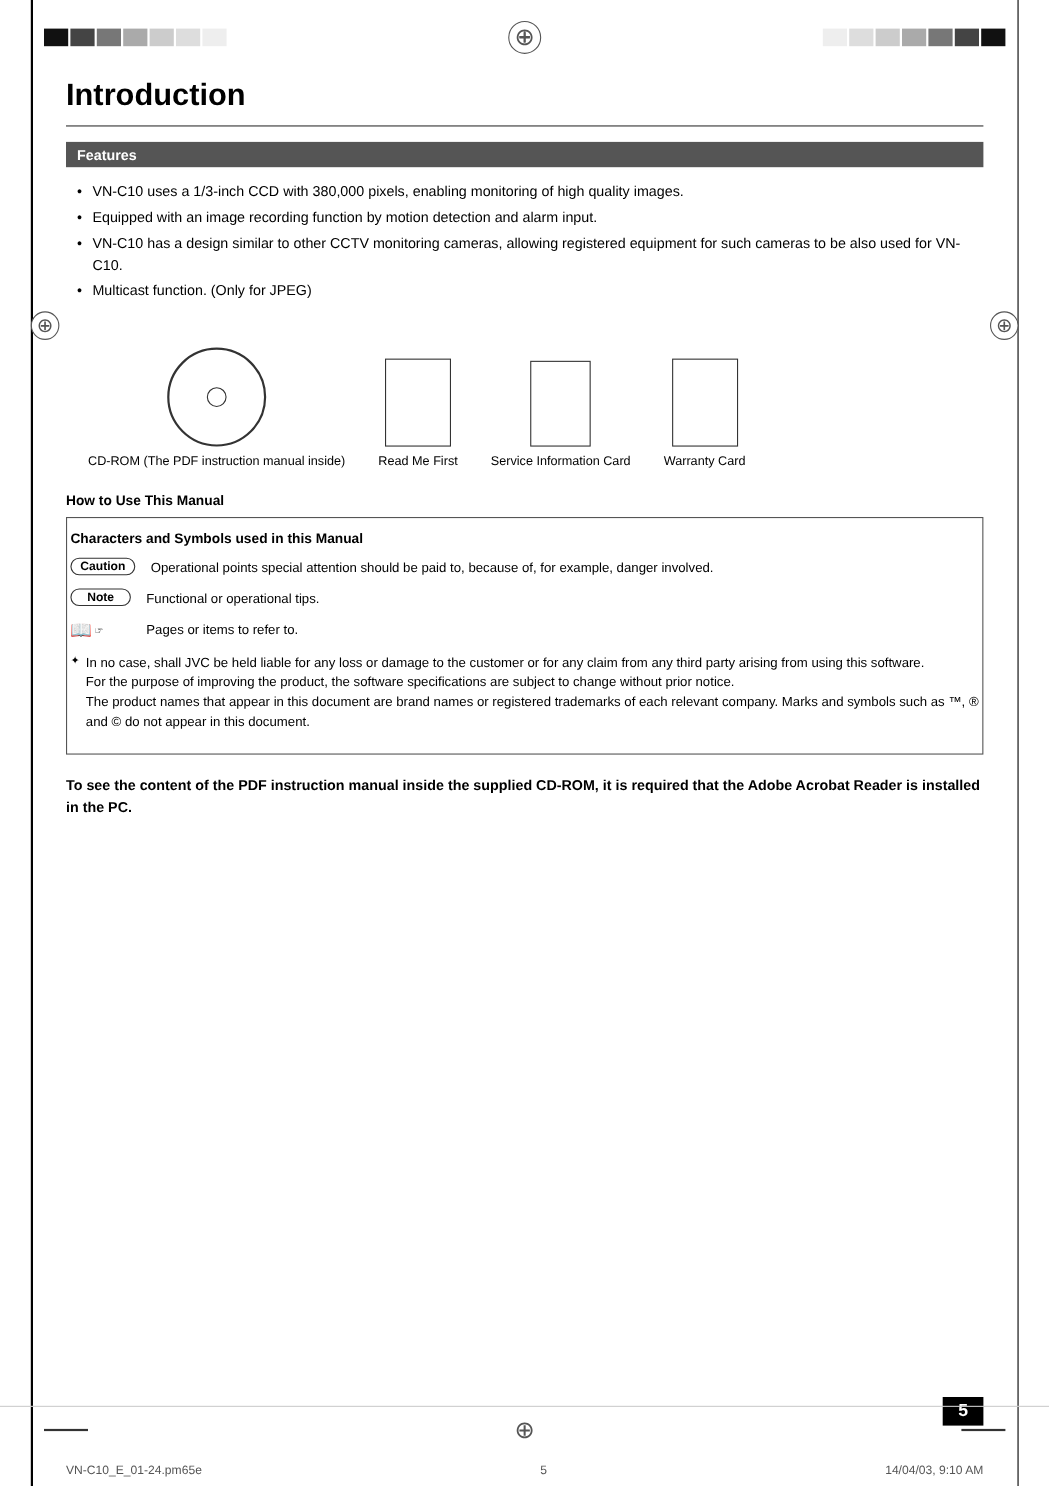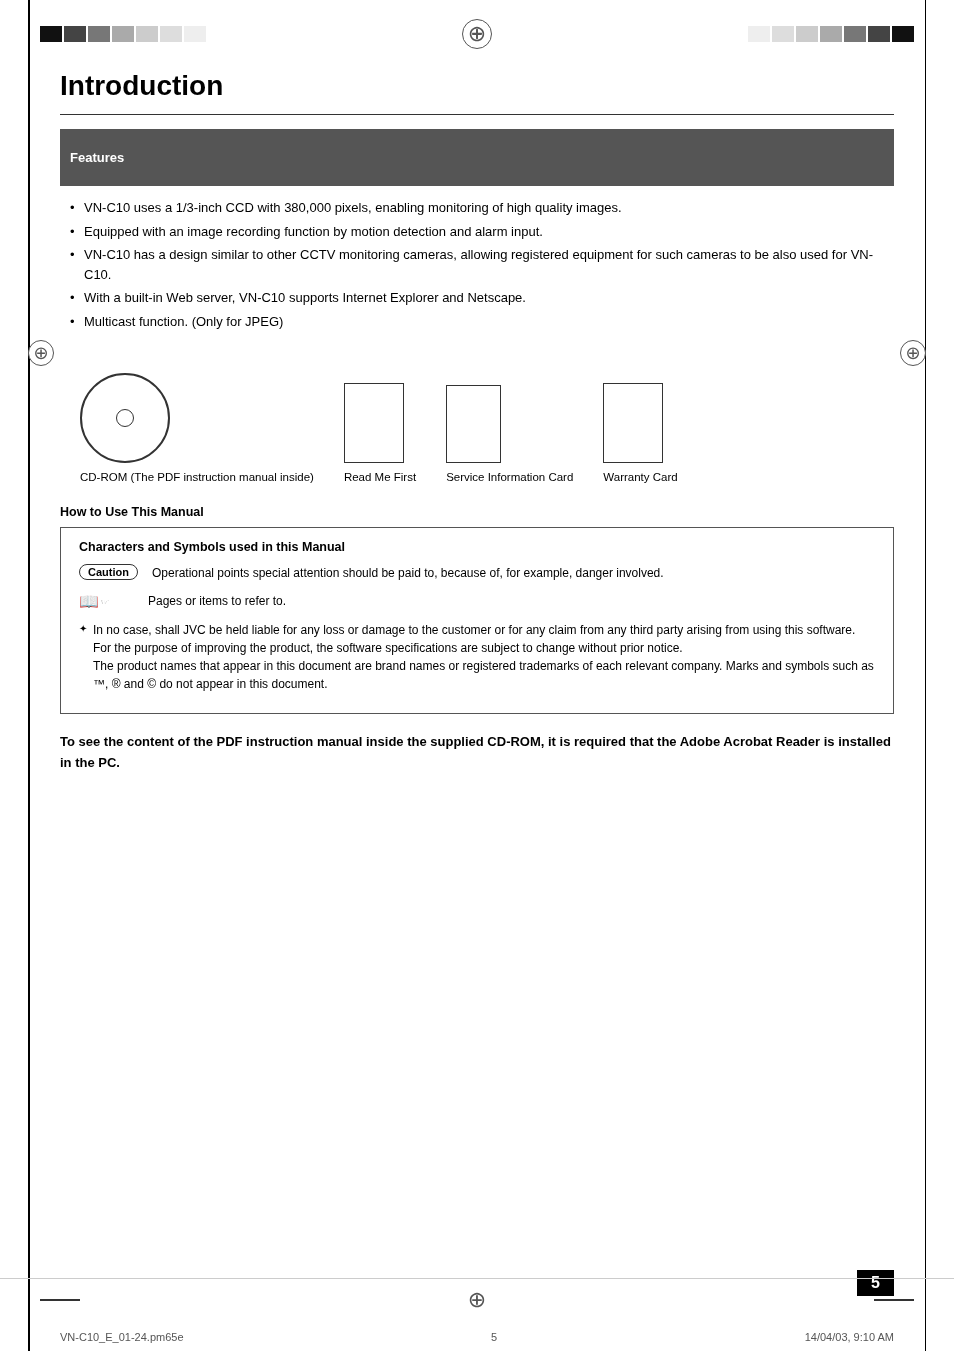--- a/index.html
+++ b/index.html
@@ -96,21 +96,21 @@
       margin-bottom: 12px;
       color: #000;
     }
 
     
     .subsection-header {
       background: #555;
       color: #fff;
       font-weight: bold;
       font-size: 13px;
-      padding: 21px 10px;
+      padding: 4px 10px;
       margin-bottom: 10px;
       font-family: Arial, Helvetica, sans-serif;
     }
 
     .features-list {
       list-style: none;
       padding: 0 0 0 10px;
       margin-bottom: 20px;
     }
     .features-list li {
@@ -133,21 +133,21 @@
     .items-grid {
       display: flex;
       align-items: flex-end;
       gap: 30px;
       padding: 20px 20px 0 20px;
     }
 
     .item-col {
       display: flex;
       flex-direction: column;
-      align-items: flex-start;
+      align-items: center;
     }
 
     .cdrom-circle {
       width: 90px;
       height: 90px;
       border-radius: 50%;
       border: 2px solid #333;
       display: flex;
       align-items: center;
       justify-content: center;
@@ -184,21 +184,21 @@
     }
 
     .manual-title {
       font-weight: bold;
       font-size: 12.5px;
       margin-bottom: 8px;
     }
 
     .manual-box {
       border: 1px solid #555;
-      padding: 12px 18px;
+      padding: 12px 3px;
     }
 
     .manual-box-title {
       font-weight: bold;
       font-size: 12.5px;
       margin-bottom: 10px;
     }
 
     .manual-row {
       display: flex;
@@ -357,21 +357,20 @@
   <div class="main-content">
 
     <h1 class="section-title">Introduction</h1>
     <hr class="horizontal-rule">
 
     <div class="subsection-header">Features</div>
     <ul class="features-list">
       <li>VN-C10 uses a 1/3-inch CCD with 380,000 pixels, enabling monitoring of high quality images.</li>
       <li>Equipped with an image recording function by motion detection and alarm input.</li>
       <li>VN-C10 has a design similar to other CCTV monitoring cameras, allowing registered equipment for such cameras to be also used for VN-C10.</li>
-      <li>With a built-in Web server, VN-C10 supports Internet Explorer and Netscape.</li>
       <li>Multicast function. (Only for JPEG)</li>
     </ul>
 
     <div class="items-included-section">
 
       <div class="side-crosshair-area">
         <div class="side-crosshair-left">
           <div class="crosshair-symbol">⊕</div>
         </div>
         <div class="side-crosshair-right">
@@ -413,20 +412,24 @@
       <div class="manual-title">How to Use This Manual</div>
 
       <div class="manual-box">
         <div class="manual-box-title">Characters and Symbols used in this Manual</div>
 
         <div class="manual-row">
           <span class="badge">Caution</span>
           <span class="manual-text">Operational points special attention should be paid to, because of, for example, danger involved.</span>
         </div>
 
+        <div class="manual-row">
+          <span class="badge">Note</span>
+          <span class="manual-text">Functional or operational tips.</span>
+        </div>
 
         <div class="manual-row">
           <span class="ref-icon" style="font-size:16px;min-width:55px;">📖<sup style="font-size:9px">☞</sup></span>
           <span class="manual-text">Pages or items to refer to.</span>
         </div>
 
         <div class="notice-item">
           <span class="manual-text">In no case, shall JVC be held liable for any loss or damage to the customer or for any claim from any third party arising from using this software.<br>
           For the purpose of improving the product, the software specifications are subject to change without prior notice.<br>
           The product names that appear in this document are brand names or registered trademarks of each relevant company. Marks and symbols such as ™, ® and © do not appear in this document.</span>

